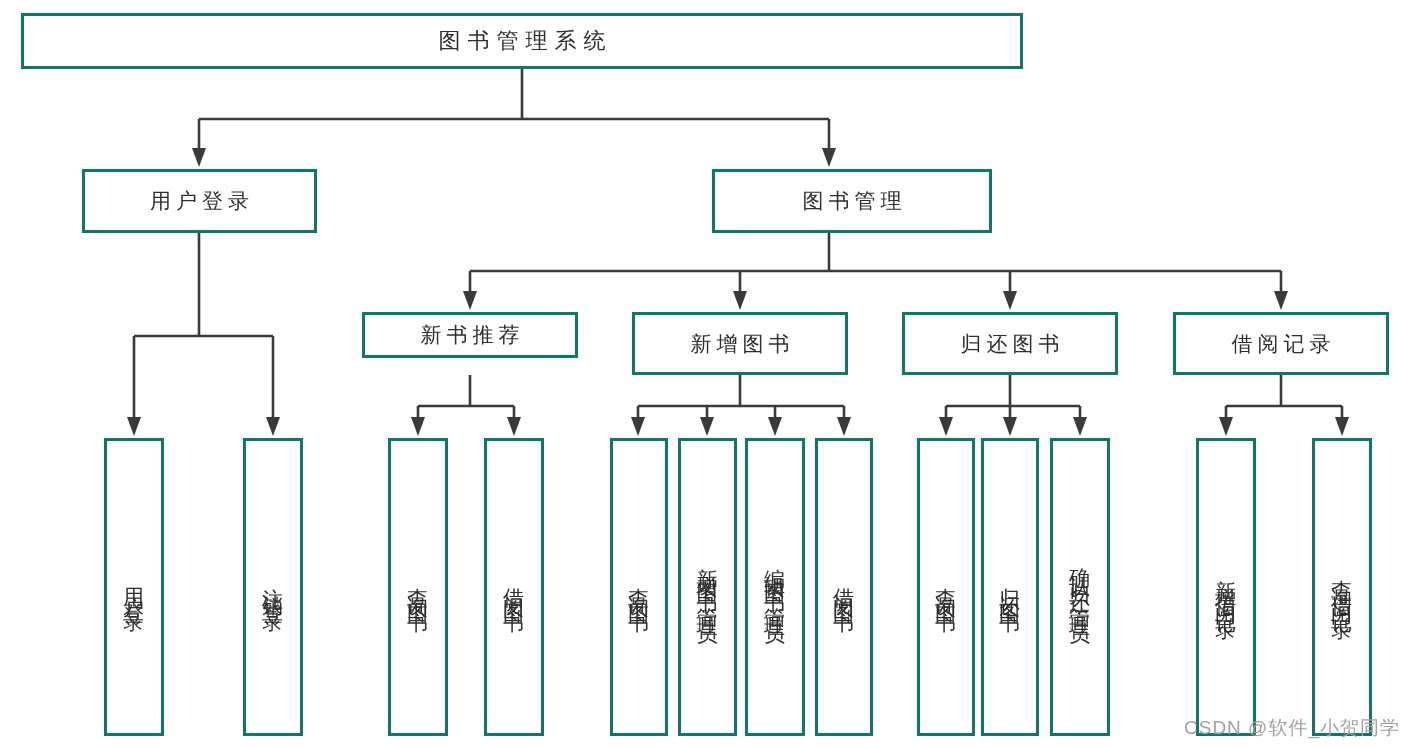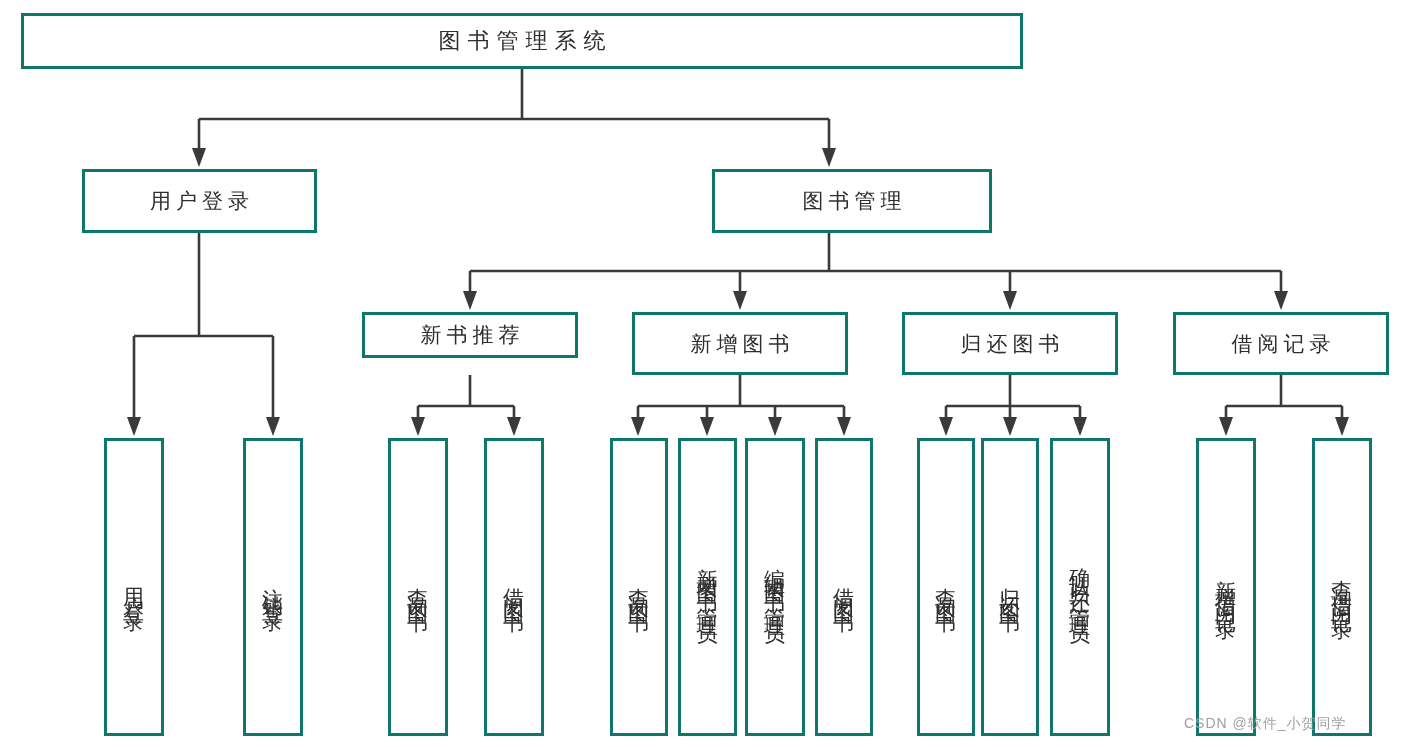--- a/index.html
+++ b/index.html
@@ -47,21 +47,21 @@
   .leaf {
     writing-mode: vertical-rl;
     font-size: 21px;
     letter-spacing: 8px;
     line-height: 1;
   }
   .watermark {
     position: absolute;
     left: 1184px;
     top: 715px;
-    font-size: 14px;
+    font-size: 19px;
     color: #a0a0a0;
     letter-spacing: 1px;
     white-space: nowrap;
   }
   .stroke {
     stroke: #3a3a3a;
     stroke-width: 2.6;
     fill: none;
   }
   .arrow {

